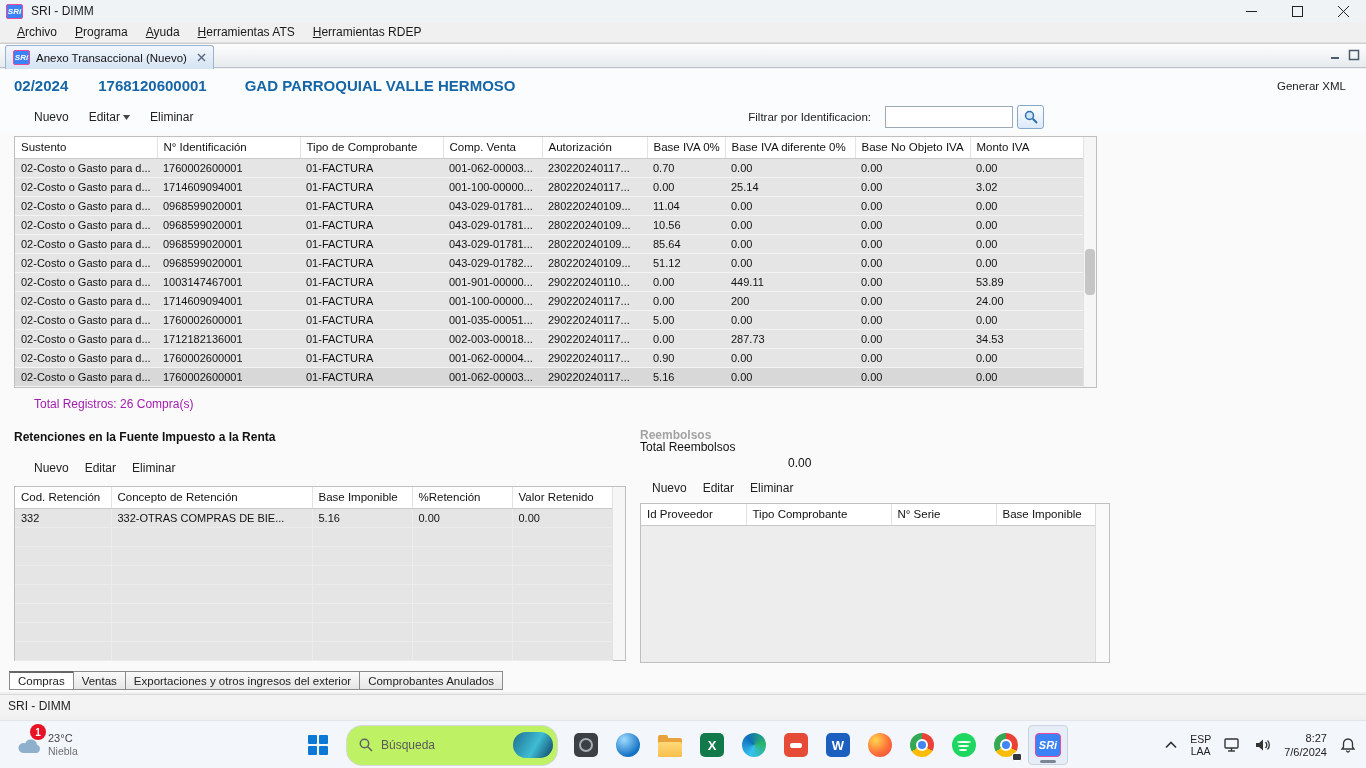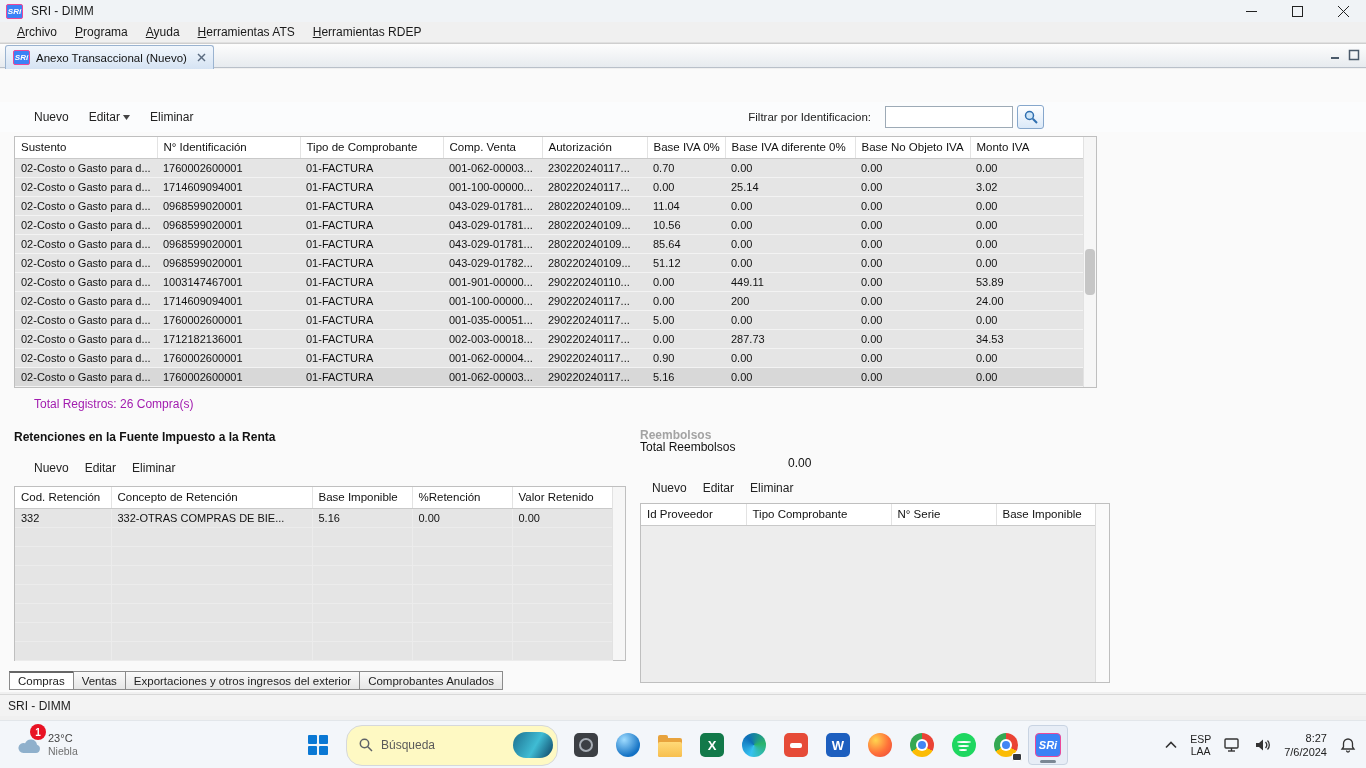--- a/index.html
+++ b/index.html
@@ -73,21 +73,21 @@
   #tbl-ret th:nth-child(1),#tbl-ret td:nth-child(1){width:96px}
   #tbl-ret th:nth-child(2),#tbl-ret td:nth-child(2){width:201px}
   #tbl-ret th:nth-child(3),#tbl-ret td:nth-child(3){width:100px}
   #tbl-ret th:nth-child(4),#tbl-ret td:nth-child(4){width:100px}
   #tbl-ret th:nth-child(5),#tbl-ret td:nth-child(5){width:100px}
 
   #reemb-title{position:absolute;left:640px;top:359px;font-size:12px;font-weight:bold;color:#a3a3a3}
   #reemb-total{position:absolute;left:640px;top:371px;font-size:12px;color:#111}
   #reemb-total-value{position:absolute;left:788px;top:387px;font-size:12px;color:#111}
   #reemb-toolbar{position:absolute;left:652px;top:412px;display:flex;gap:16px}
-  #reemb-grid{left:640px;top:434px;width:470px;height:180px;display:flex;flex-direction:column}
+  #reemb-grid{left:640px;top:434px;width:470px;height:160px;display:flex;flex-direction:column}
   #tbl-reemb{width:456px}
   #tbl-reemb th:nth-child(1),#tbl-reemb td:nth-child(1){width:105px}
   #tbl-reemb th:nth-child(2),#tbl-reemb td:nth-child(2){width:145px}
   #tbl-reemb th:nth-child(3),#tbl-reemb td:nth-child(3){width:105px}
   #tbl-reemb th:nth-child(4),#tbl-reemb td:nth-child(4){width:101px}
   #reemb-void{position:absolute;left:0;top:22px;width:456px;bottom:0;background:#ededed}
   #reemb-scroll{position:absolute;top:0;right:0;bottom:0;width:14px;background:#fafafa;border-left:1px solid #ddd}
 
   
   #bottom-tabs{position:absolute;left:10px;top:602px;display:flex}
@@ -97,21 +97,21 @@
 
   
   #taskbar{position:absolute;top:720px;left:0;right:0;height:48px;background:#f3f6fa;border-top:1px solid #e2e6ea}
   #weather{position:absolute;left:8px;top:0;height:48px;display:flex;align-items:center;gap:6px;padding:0 8px;border-radius:4px}
   #weather .badge{position:absolute;left:22px;top:3px;width:16px;height:16px;background:#e81224;color:#fff;border-radius:50%;font-size:10px;display:flex;align-items:center;justify-content:center;font-weight:bold}
   #weather .w-text{font-size:11px;color:#444;line-height:13px}
   #weather .cond{color:#707070;font-size:10.5px}
 
   #task-center{position:absolute;left:50%;top:0;transform:translateX(-50%);height:48px;display:flex;align-items:center;gap:2px}
   .tb-slot{width:40px;height:40px;display:flex;align-items:center;justify-content:center;border-radius:4px;position:relative}
-  #search-pill{width:212px;height:41px;background:#fef9c3;border:1px solid #d5d8dc;border-radius:16px;display:flex;align-items:center;margin:0 6px;padding-left:12px}
+  #search-pill{width:212px;height:41px;background:#bef264;border:1px solid #d5d8dc;border-radius:16px;display:flex;align-items:center;margin:0 6px;padding-left:12px}
   #search-pill .s-text{font-size:12px;color:#5a5a5a;margin-left:8px}
   #search-img{margin-left:auto;margin-right:4px;width:40px;height:26px;border-radius:13px;background:linear-gradient(120deg,#1d6f8e,#3fbcd4 55%,#0c3f61)}
 
   .icn-sq{width:24px;height:24px;border-radius:5px;display:flex;align-items:center;justify-content:center}
   .icn-circle{width:24px;height:24px;border-radius:50%}
   .dark-cam{background:#3c3f44;position:relative}
   .dark-cam::after{content:"";width:10px;height:10px;border:2px solid #a7adb5;border-radius:50%}
   .blue-sphere{background:radial-gradient(circle at 34% 28%,#9fdcff,#1472c4 70%)}
   .folder{position:relative;width:24px;height:19px;margin-top:4px}
   .folder .back{position:absolute;left:0;top:0;width:24px;height:19px;background:#e8a33d;border-radius:2px}
@@ -191,20 +191,26 @@
           <line x1="1" y1="9" x2="9" y2="9" stroke="#4a5a6a" stroke-width="2"></line>
         </svg>
       <svg width="12" height="12">
           <rect x="1.5" y="1.5" width="9" height="9" fill="none" stroke="#4a5a6a" stroke-width="1.5"></rect>
         </svg>
     </div>
   </div>
 
   <div id="content">
 
+    <div id="doc-header">
+      <span id="hdr-period" class="hdr-blue">02/2024</span>
+      <span id="hdr-ruc" class="hdr-blue">1768120600001</span>
+      <span id="hdr-name" class="hdr-blue">GAD PARROQUIAL VALLE HERMOSO</span>
+      <span id="generar-xml">Generar XML</span>
+    </div>
 
     <div id="compras-toolbar">
       <span class="tb-btn">
           <span>Nuevo</span>
         </span>
       <span class="tb-btn">
           <span>Editar</span>
           <svg width="7" height="5">
             <polygon points="0,0 7,0 3.5,5" fill="#444"></polygon>
           </svg>

